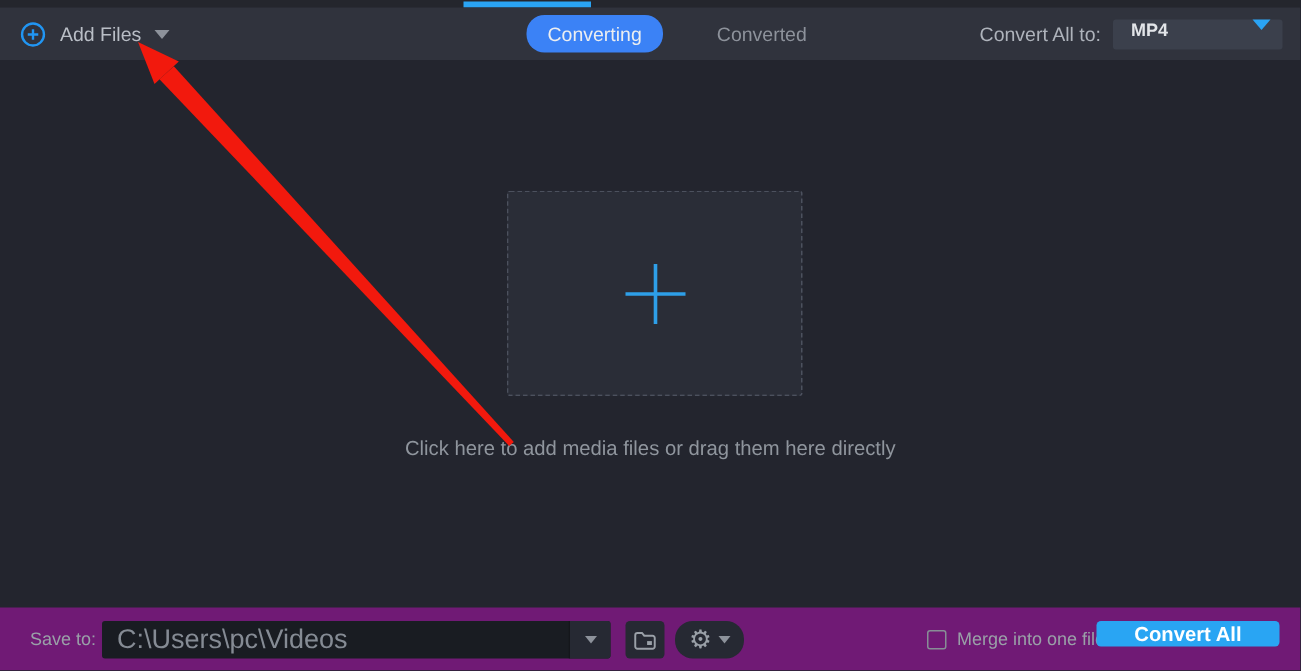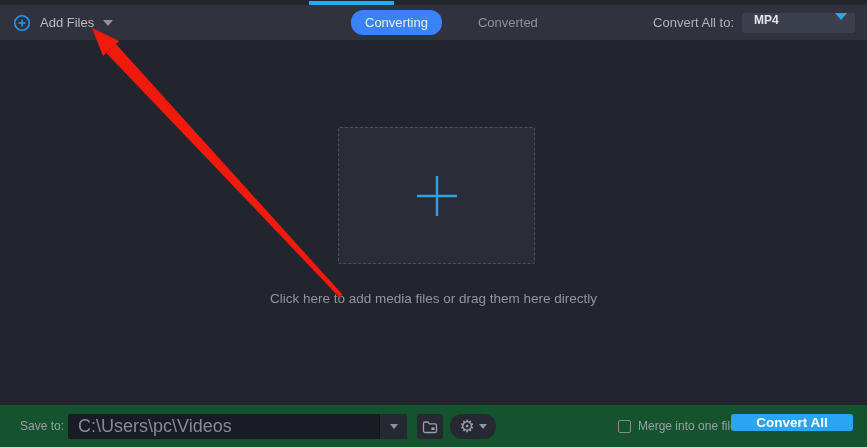--- a/index.html
+++ b/index.html
@@ -60,21 +60,21 @@
     display:flex; align-items:center; justify-content:center; cursor:pointer;
   }
   .hint {
     position:absolute; top:251px; left:0; width:867px;
     text-align:center; color:#8f959d; font-size:13.5px;
   }
 
   
   .bottombar {
     position:absolute; top:405px; left:0; width:867px; height:42px;
-    background:#14532d;
+    background:#701a75;
   }
   .saveto-label { position:absolute; left:20px; top:14px; color:#9aa0a8; font-size:12px; }
   .path-control {
     position:absolute; left:68px; top:9px; width:339px; height:25px;
     background:#191c22; border-radius:2px; display:flex; align-items:center;
   }
   .path-text { flex:1; color:#858b94; font-size:18px; padding-left:10px; white-space:nowrap; overflow:hidden; }
   .path-caret-btn {
     width:28px; height:25px; background:#262933; border-left:1px solid #14161b;
     border-radius:0 2px 2px 0; display:flex; align-items:center; justify-content:center; cursor:pointer;

